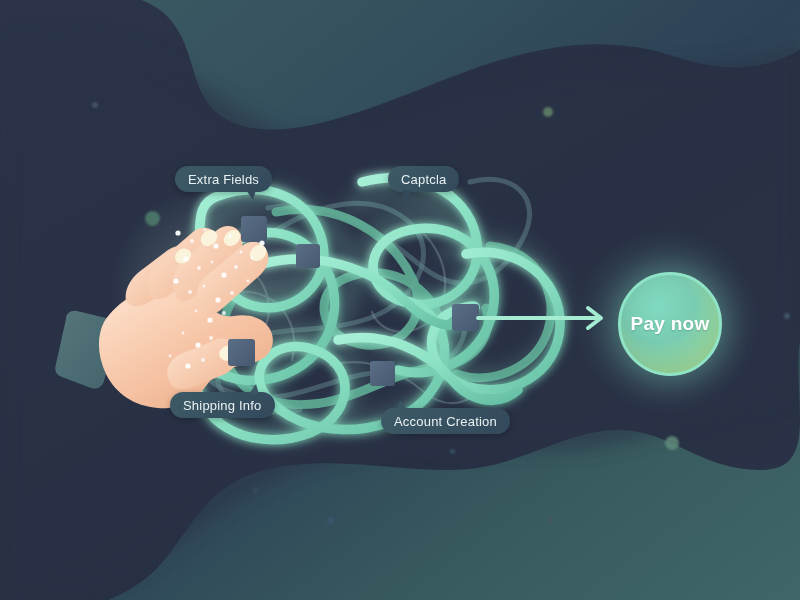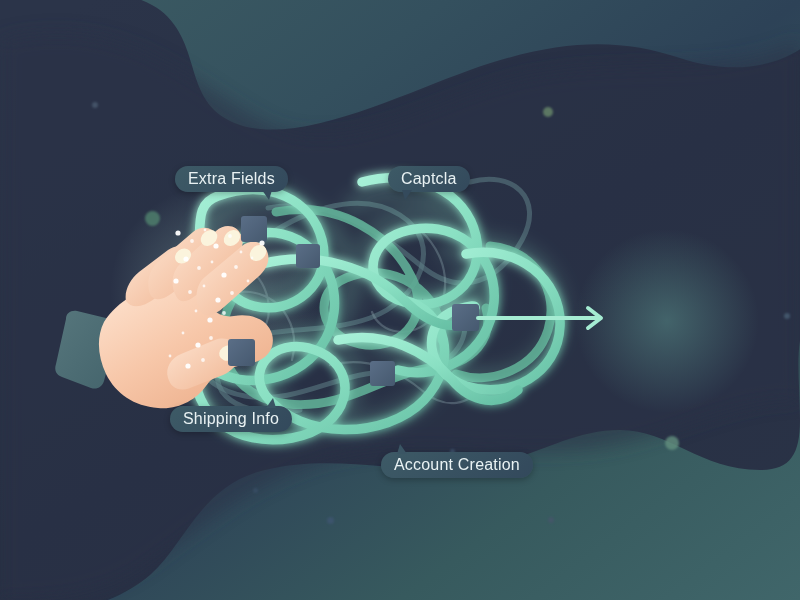--- a/index.html
+++ b/index.html
@@ -6,21 +6,21 @@
   body{width:800px;height:600px;overflow:hidden;font-family:"Liberation Sans",sans-serif;}
   #stage{position:relative;width:800px;height:600px;overflow:hidden;}
   #stage svg.layer{position:absolute;left:0;top:0;width:800px;height:600px;}
   .lbl{
     position:absolute;
     display:flex;align-items:center;justify-content:center;
     height:26px;padding:0 13px;
     border-radius:13px;
     background:linear-gradient(135deg,#3d5a66 0%,#33495c 100%);
     color:#e9f2f3;
-    font-size:16px;
+    font-size:13px;
     letter-spacing:.2px;
     white-space:nowrap;
     box-shadow:0 2px 6px rgba(0,0,0,.25);
   }
   .lbl .tail{position:absolute;width:0;height:0;}
   .lbl.t-br .tail{bottom:-8px;right:16px;border-left:7px solid transparent;border-right:3px solid transparent;border-top:10px solid #344a5c;}
   .lbl.t-bl .tail{bottom:-8px;left:14px;border-left:3px solid transparent;border-right:7px solid transparent;border-top:10px solid #344a5c;}
   .lbl.t-tr .tail{top:-8px;right:16px;border-left:7px solid transparent;border-right:3px solid transparent;border-bottom:10px solid #3a5564;}
   .lbl.t-tl .tail{top:-8px;left:16px;border-left:3px solid transparent;border-right:7px solid transparent;border-bottom:10px solid #3a5564;}
 
@@ -298,24 +298,27 @@
 
   <div id="label-group">
       <div class="lbl t-br" style="left: 175px; top: 166px;">
         <span>Extra Fields</span>
         <span class="tail"></span>
       </div>
       <div class="lbl t-bl" style="left: 388px; top: 166px;">
         <span>Captcla</span>
         <span class="tail"></span>
       </div>
-      <div class="lbl t-tr" style="left: 170px; top: 406px;">
+      <div class="lbl t-tr" style="left: 170px; top: 392px;">
         <span>Shipping Info</span>
         <span class="tail"></span>
       </div>
-      <div class="lbl t-tl" style="left: 381px; top: 408px; margin-top: 44px;">
+      <div class="lbl t-tl" style="left: 381px; top: 408px;">
         <span>Account Creation</span>
         <span class="tail"></span>
       </div>
     </div>
 
+  <div id="paynow">
+    <span>Pay now</span>
+  </div>
 
 </div>
 
 </body></html>

